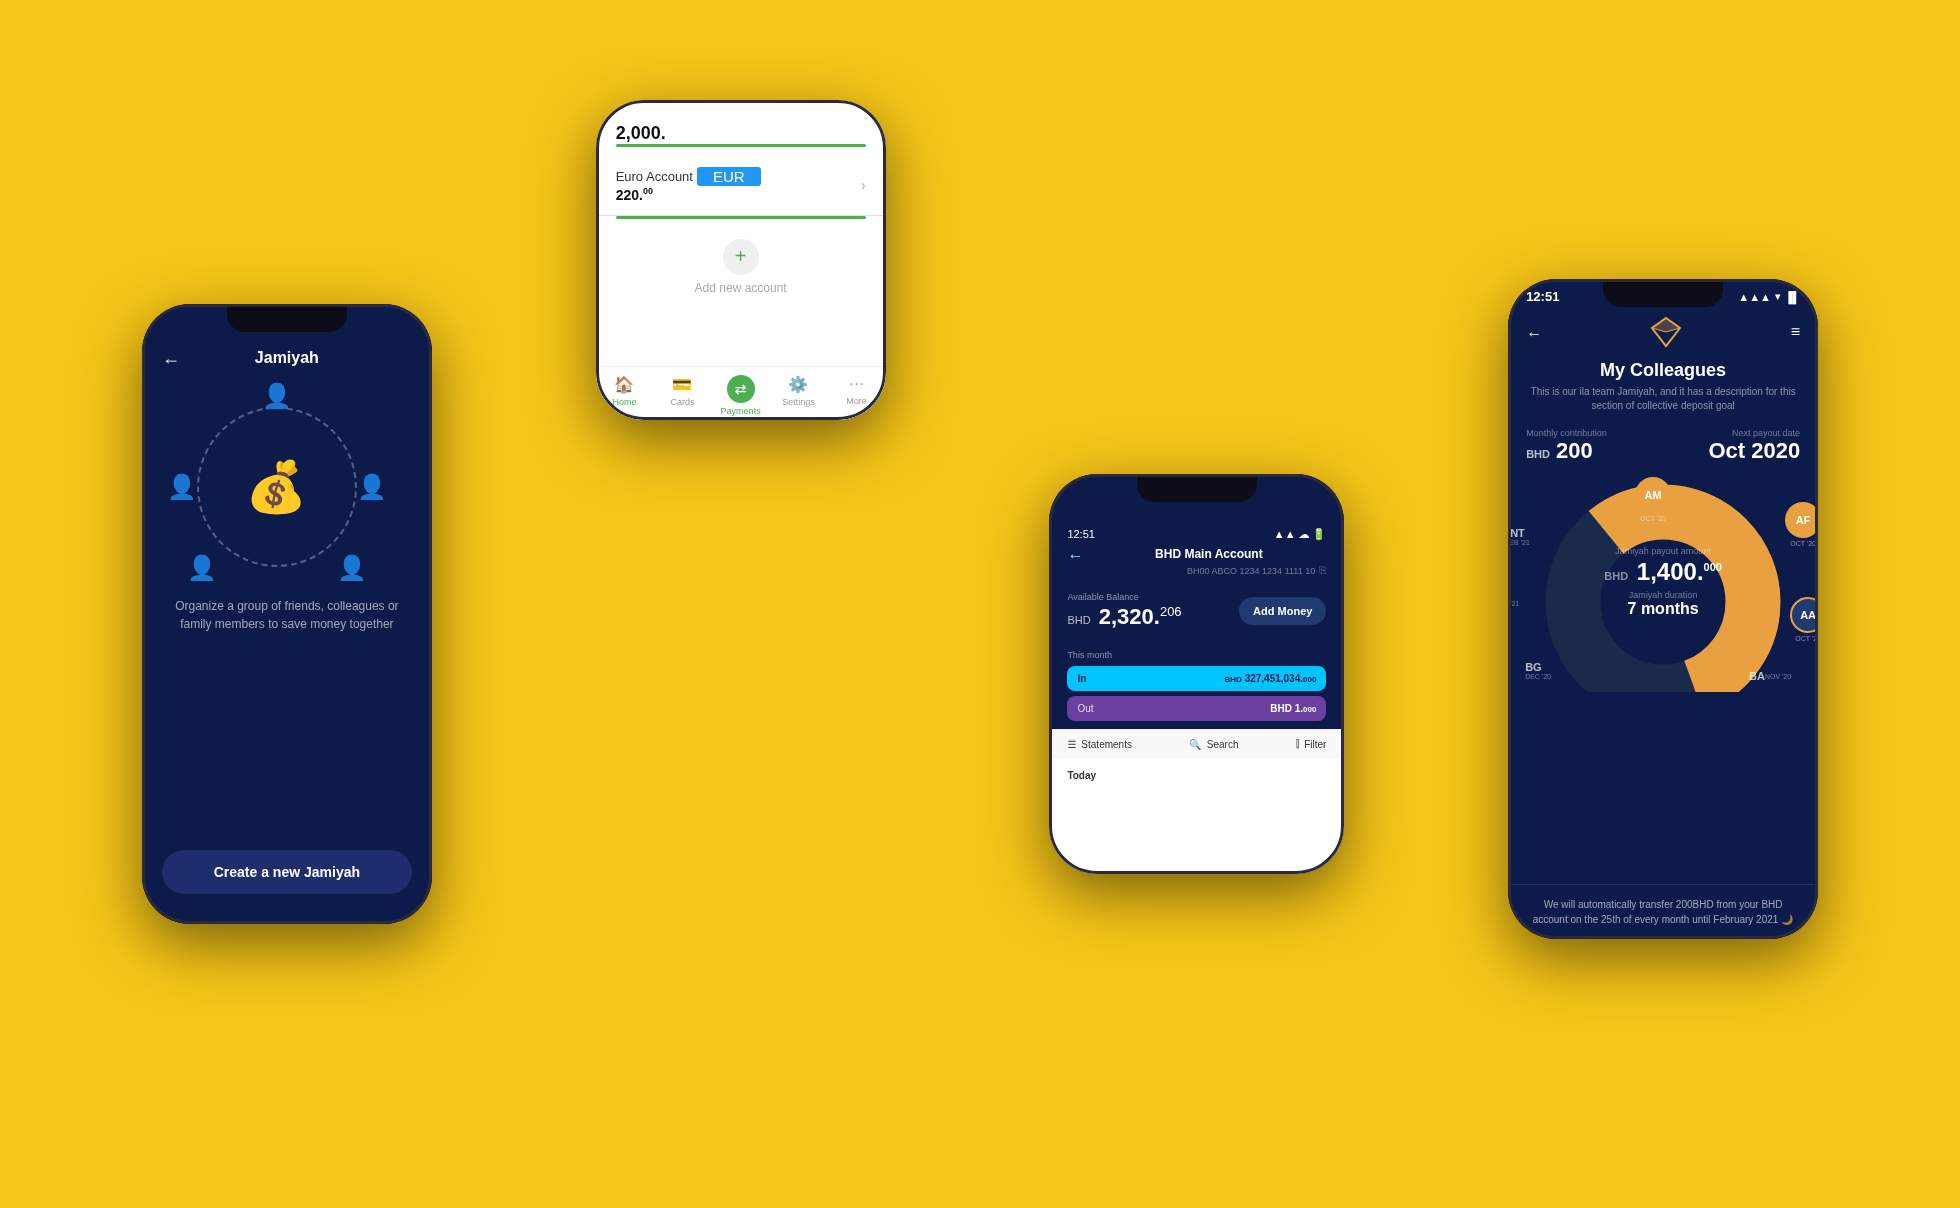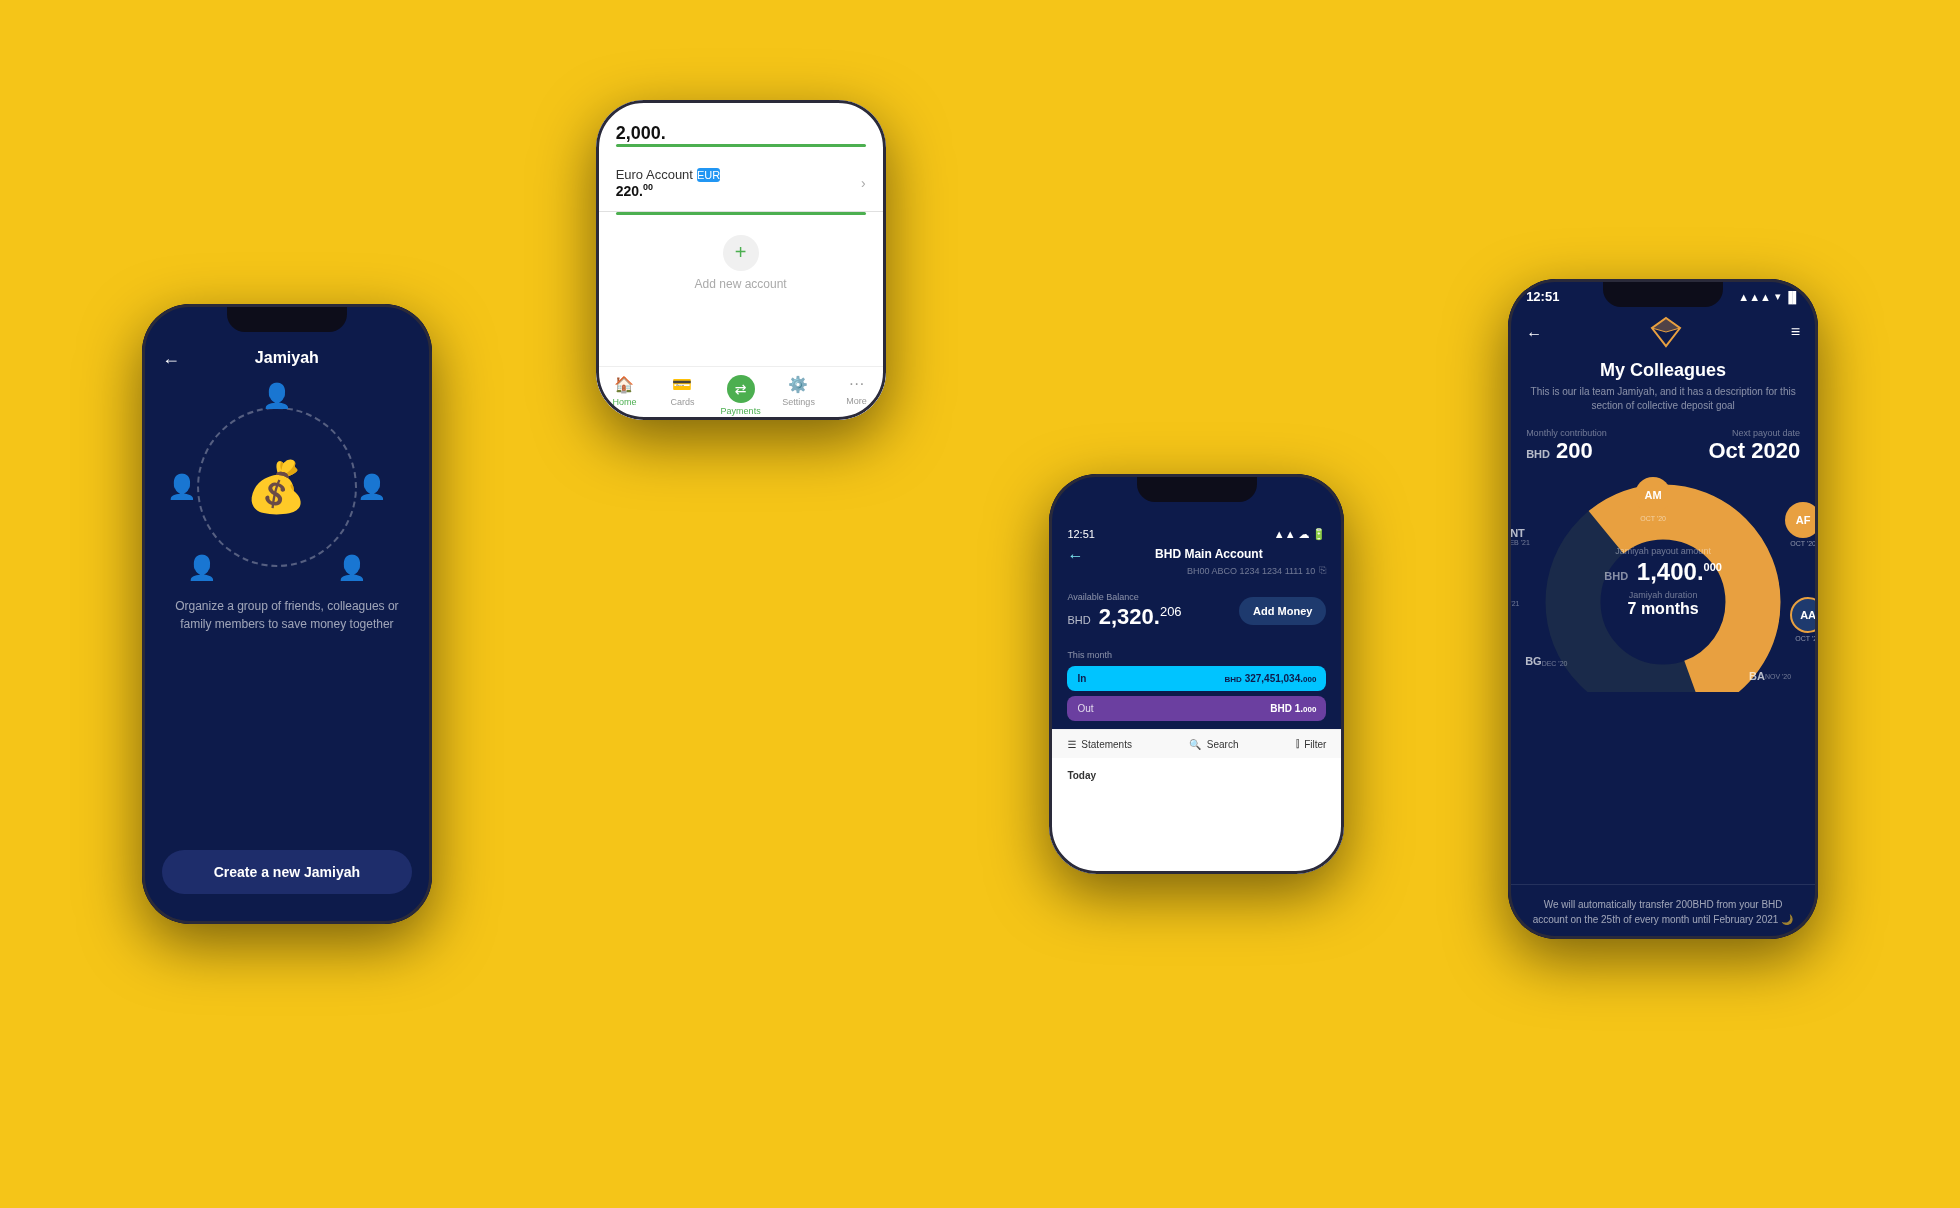--- a/index.html
+++ b/index.html
@@ -202,21 +202,21 @@
     }
 
     .account-item:last-of-type {
       border-bottom: none;
     }
 
     .account-info {}
     .account-balance { font-size: 14px; font-weight: 700; color: #111; }
     .account-balance .sup { font-size: 9px; vertical-align: super; }
     .account-name { font-size: 13px; font-weight: 500; color: #333; display: flex; align-items: center; gap: 4px; }
-    .currency-badge { font-size: 11px; background: #2196F3; color: white; padding: 1px 0; border-radius: 3px; }
+    .currency-badge { font-size: 15px; background: #2196F3; color: white; padding: 1px 16px; border-radius: 3px; }
     .chevron-right { color: #aaa; font-size: 14px; }
 
     .green-bar {
       height: 3px;
       background: #4CAF50;
       margin: 0 20px 8px;
       border-radius: 2px;
     }
 
     .add-account {
@@ -739,21 +739,21 @@
         <div style="position:absolute; bottom:50px; right:10px; display:flex; flex-direction:column; align-items:center; z-index:20;">
           <div class="bubble" style="background:#1e3a6e; border:2px solid #e8a040; position:static; width:36px; height:36px;">AA</div>
           <div style="color:rgba(255,255,255,0.5); font-size:7px; margin-top:2px;">OCT '20</div>
         </div>
 
         <div style="position:absolute; bottom:85px; left:5px; display:flex; flex-direction:column; align-items:center; z-index:20;">
           <div style="color:rgba(255,255,255,0.7); font-size:11px; font-weight:600;">R</div>
           <div style="color:rgba(255,255,255,0.4); font-size:7px;">JAN '21</div>
         </div>
 
-        <div style="position:absolute; bottom:25px; left:35px; display:flex; flex-direction:row; align-items:flex-end; z-index:20;">
+        <div style="position:absolute; bottom:12px; left:35px; display:flex; flex-direction:column; align-items:flex-start; z-index:20;">
           <div style="color:rgba(255,255,255,0.7); font-size:11px; font-weight:600;">BG</div>
           <div style="color:rgba(255,255,255,0.4); font-size:7px;">DEC '20</div>
         </div>
 
         <div style="position:absolute; bottom:10px; right:45px; display:flex; flex-direction:row; align-items:center; z-index:20;">
           <div style="color:rgba(255,255,255,0.7); font-size:11px; font-weight:600;">BA</div>
           <div style="color:rgba(255,255,255,0.4); font-size:7px;">NOV '20</div>
         </div>
       </div>
 

